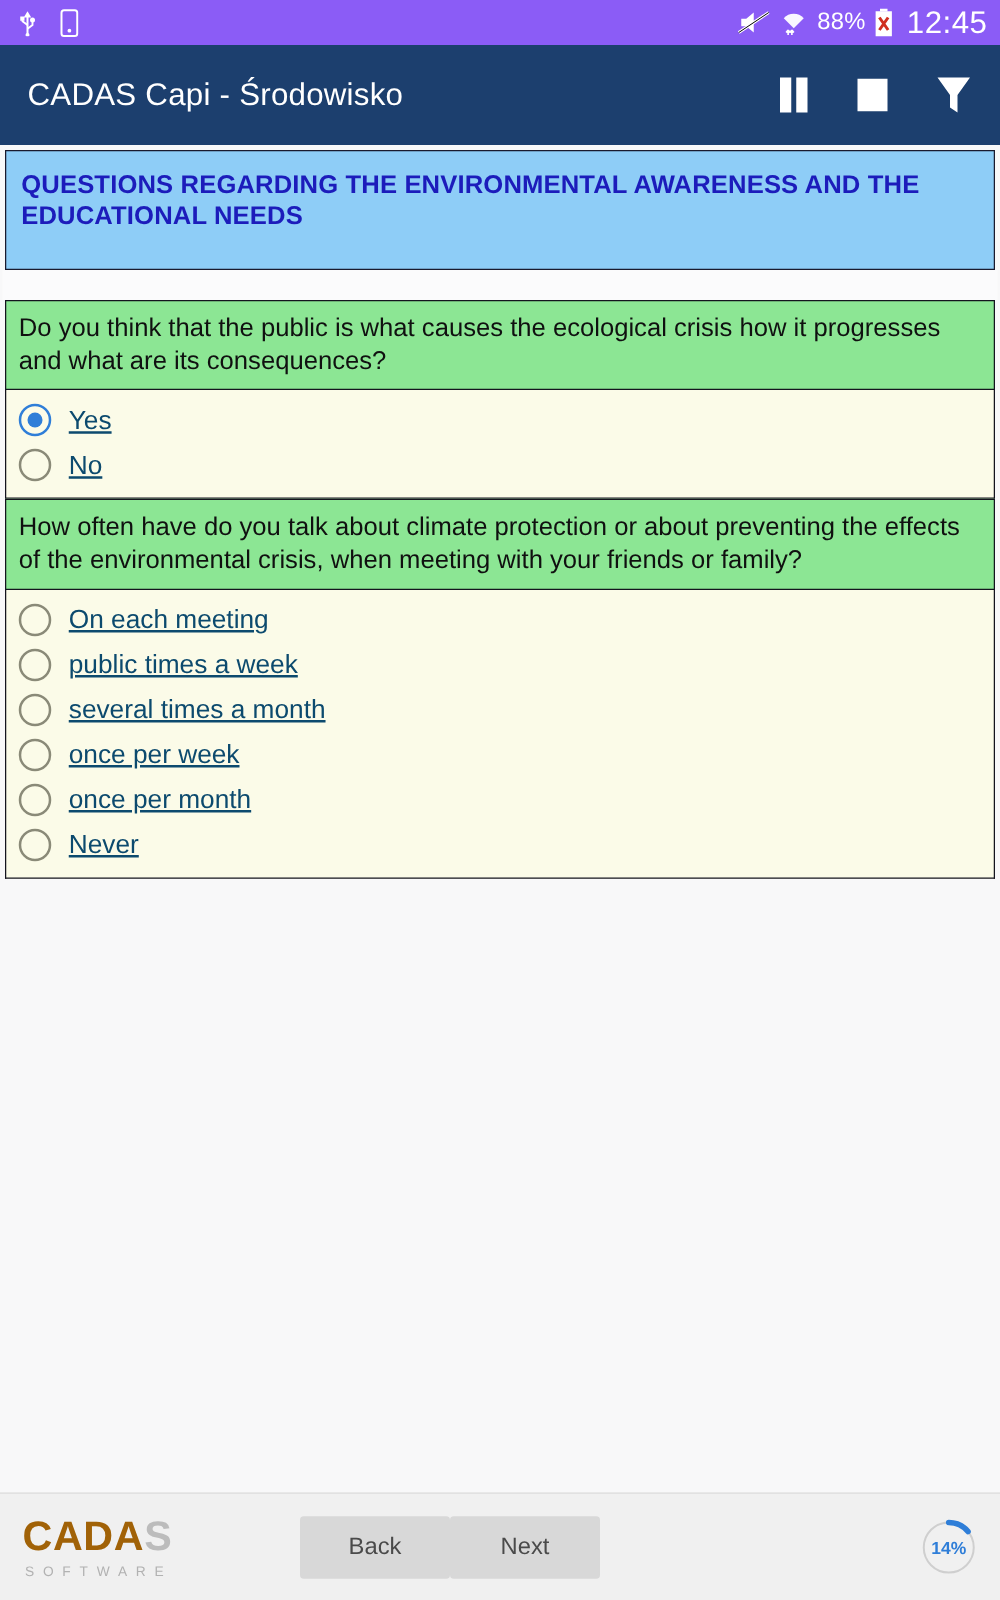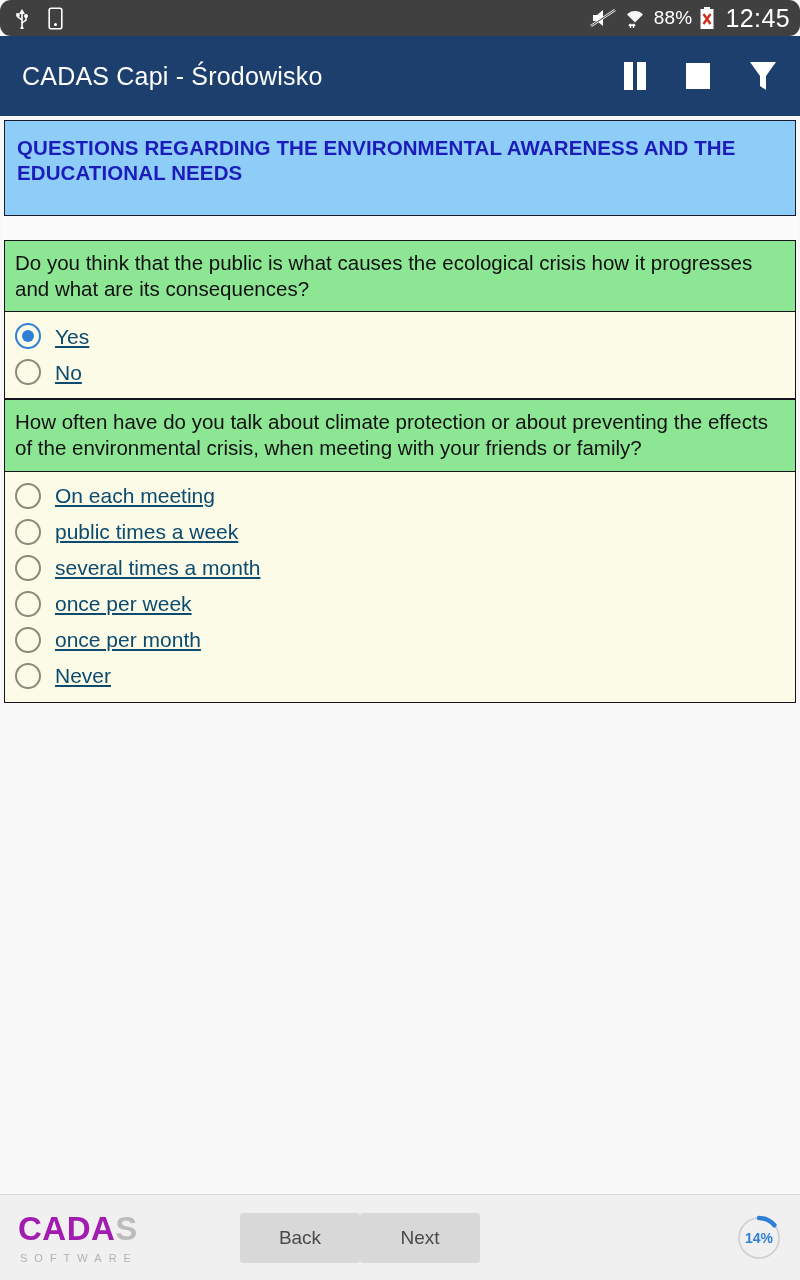--- a/index.html
+++ b/index.html
@@ -6,24 +6,23 @@
   html, body {
     width: 800px; height: 1280px;
     background: #f8f8f9;
     font-family: "Liberation Sans", sans-serif;
     overflow: hidden;
   }
   #app { position: relative; width: 800px; height: 1280px; display: flex; flex-direction: column; }
 
   
   .statusbar {
-    height: 36px; background: #404040; color: #fff;
+    height: 36px; background: #8b5cf6; color: #fff;
     display: flex; align-items: center; flex: 0 0 36px;
     padding: 0 10px 0 14px;
-    border-radius: 11px;
   }
   .sb-left { display: flex; align-items: center; gap: 18px; }
   .sb-right { margin-left: auto; display: flex; align-items: center; gap: 7px; }
   .sb-text { font-size: 19px; letter-spacing: .2px; }
   .sb-clock { font-size: 25px; margin-left: 3px; letter-spacing: .4px; }
   .icon-svg { display: block; }
 
   
   .appbar {
     flex: 0 0 80px; height: 80px; background: #1c3f6e;
@@ -75,21 +74,21 @@
   }
 
   
   .bottombar {
     flex: 0 0 86px; height: 86px; background: #f0f0f0;
     border-top: 1px solid #dcdcdc;
     display: flex; align-items: center; padding: 0 18px;
   }
   .logo { display: flex; flex-direction: column; width: 170px; }
   .logo-main { font-size: 33px; font-weight: bold; letter-spacing: .5px; line-height: 1; }
-  .logo-c { color: #a21caf; }
+  .logo-c { color: #a16207; }
   .logo-s { color: #bcbcbc; }
   .logo-sub {
     font-size: 11px; color: #b2b2b2; letter-spacing: 7px;
     margin-top: 7px; padding-left: 2px;
   }
   .navbtns { display: flex; margin-left: 52px; }
   .navbtn {
     width: 120px; height: 50px; background: #d8d8d8; border: none; border-radius: 3px;
     color: #4a4a4a; font-size: 19px; font-family: "Liberation Sans", sans-serif;
     cursor: pointer;

